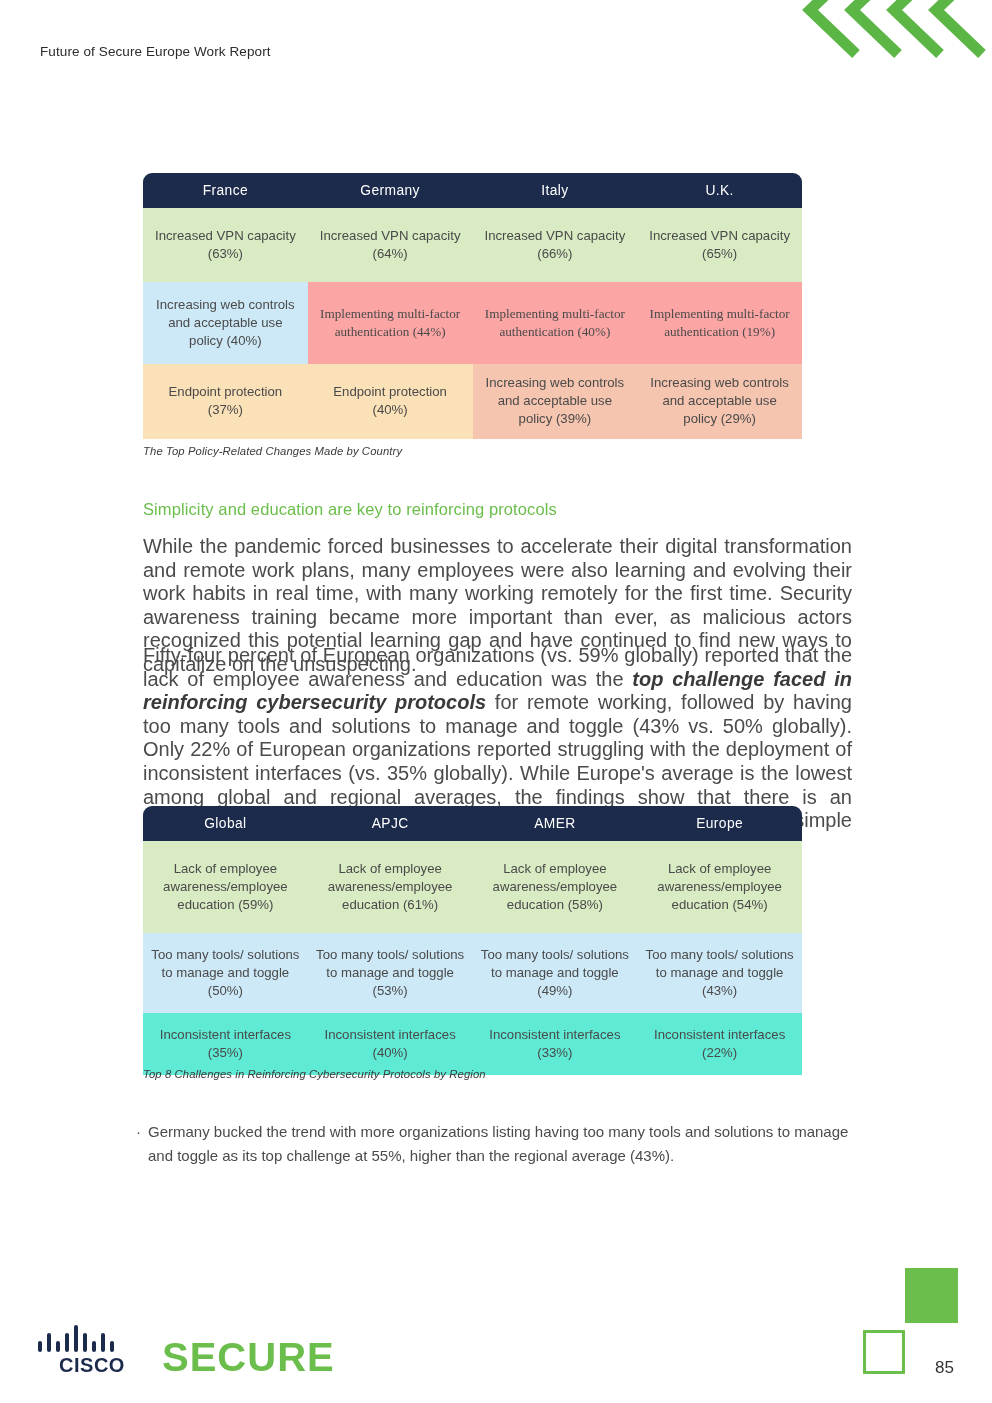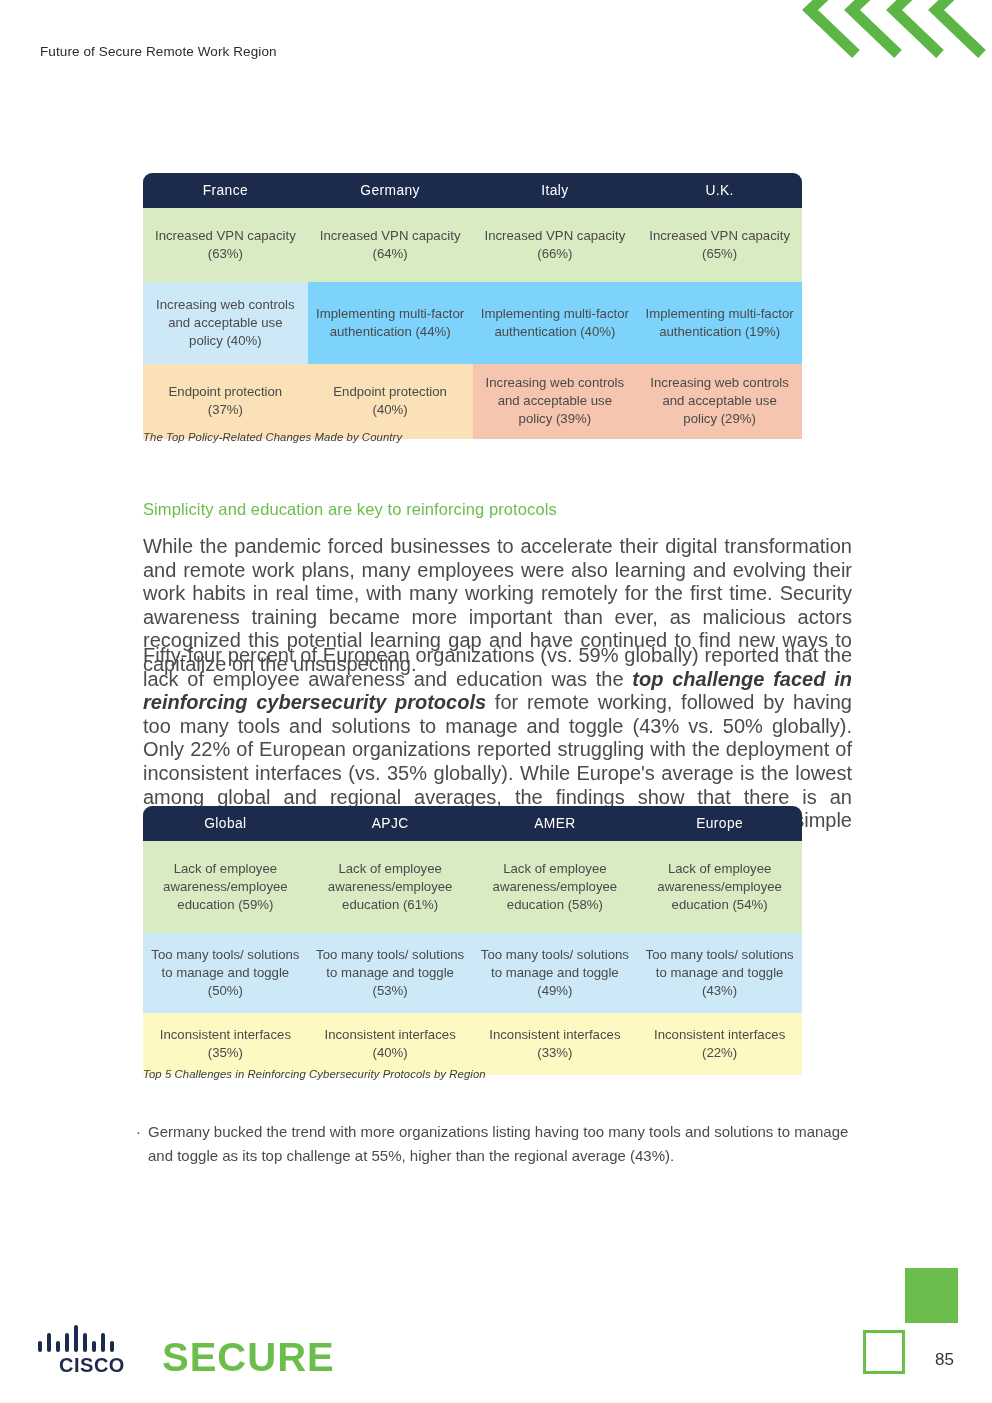--- a/index.html
+++ b/index.html
@@ -72,22 +72,22 @@
   }
   .data-table thead th:first-child { border-top-left-radius: 9px; }
   .data-table thead th:last-child  { border-top-right-radius: 9px; }
   .data-table td { color: #4a4a4a; }
 
   
   .f-green  { background: #d9ebc3; }
   .f-blue   { background: #cde9f7; }
   .f-orange { background: #fbe1b8; }
   .f-salmon { background: #f5c5af; }
-  .f-white  { background: #7dd3fc; }
-  .f-gray   { background: #fef9c3; }
+  .f-white  { background: #fca5a5; font-family: Liberation Serif, serif; }
+  .f-gray   { background: #5eead4; }
 
   .table-caption {
     position: absolute;
     left: 143px;
     font-style: italic;
     font-size: 11.3px;
     color: #3b3b3b;
     letter-spacing: 0.1px;
     white-space: nowrap;
   }
@@ -192,30 +192,30 @@
     right: 87px;
     bottom: 29px;
     width: 42px;
     height: 44px;
     border: 3px solid #6bbe4b;
     background: #ffffff;
   }
   .page-number {
     position: absolute;
     right: 38px;
-    bottom: 33px;
+    bottom: 25px;
     font-size: 17px;
     color: #333333;
   }
 </style>
 </head>
 <body>
 
 <div class="page-header">
-  <div class="running-head">Future of Secure Remote Work Region</div>
+  <div class="running-head">Future of Secure Europe Work Report</div>
   <div class="chevron-deco">
     <svg width="200" height="96" viewBox="0 0 200 96" aria-hidden="true">
       <g fill="none" stroke="#5cb646" stroke-width="11" stroke-linecap="butt" stroke-linejoin="miter">
         <polyline points="64,0 18,44 64,88"></polyline>
         <polyline points="106,0 60,44 106,88"></polyline>
         <polyline points="148,0 102,44 148,88"></polyline>
         <polyline points="190,0 144,44 190,88"></polyline>
       </g>
     </svg>
   </div>
@@ -244,21 +244,21 @@
       <td class="f-white">Implementing multi-factor authentication (19%)</td>
     </tr>
     <tr>
       <td class="f-orange" style="height:70px">Endpoint protection (37%)</td>
       <td class="f-orange">Endpoint protection (40%)</td>
       <td class="f-salmon">Increasing web controls and acceptable use policy (39%)</td>
       <td class="f-salmon">Increasing web controls and acceptable use policy (29%)</td>
     </tr>
   </tbody>
 </table>
-<div class="table-caption" style="top:431px;">The Top Policy-Related Changes Made by Country</div>
+<div class="table-caption" style="top:445px;">The Top Policy-Related Changes Made by Country</div>
 
 <h2 class="section-heading" style="top:486px;">Simplicity and education are key to reinforcing protocols</h2>
 
 <p class="body-para" style="top:515px;">While the pandemic forced businesses to accelerate their digital transformation and remote work plans, many employees were also learning and evolving their work habits in real time, with many working remotely for the first time. Security awareness training became more important than ever, as malicious actors recognized this potential learning gap and have continued to find new ways to capitalize on the unsuspecting.</p>
 
 <p class="body-para" style="top:624px;"><span>Fifty-four percent of European organizations (vs. 59% globally) reported that the lack of employee awareness and education was the </span><b>top challenge faced in reinforcing cybersecurity protocols</b><span> for remote working, followed by having too many tools and solutions to manage and toggle (43% vs. 50% globally). Only 22% of European organizations reported struggling with the deployment of inconsistent interfaces (vs. 35% globally). While Europe's average is the lowest among global and regional averages, the findings show that there is an opportunity for further education and better security measures that are simple and easy to use and work well together.</span></p>
 
 <table class="data-table" style="top:806px;">
   <thead>
     <tr>
@@ -282,21 +282,21 @@
       <td class="f-blue">Too many tools/ solutions to manage and toggle (43%)</td>
     </tr>
     <tr>
       <td class="f-gray" style="height:62px">Inconsistent interfaces (35%)</td>
       <td class="f-gray">Inconsistent interfaces (40%)</td>
       <td class="f-gray">Inconsistent interfaces (33%)</td>
       <td class="f-gray">Inconsistent interfaces (22%)</td>
     </tr>
   </tbody>
 </table>
-<div class="table-caption" style="top:1068px;">Top 5 Challenges in Reinforcing Cybersecurity Protocols by Region</div>
+<div class="table-caption" style="top:1068px;">Top 8 Challenges in Reinforcing Cybersecurity Protocols by Region</div>
 
 <div class="bullet-block" style="top:1120px;">
   <div class="bullet-row">
     <span class="dot">·</span>
     <span class="btext">Germany bucked the trend with more organizations listing having too many tools and solutions to manage and toggle as its top challenge at 55%, higher than the regional average (43%).</span>
   </div>
 </div>
 
 <div class="footer">
   <div class="brand-lockup">

